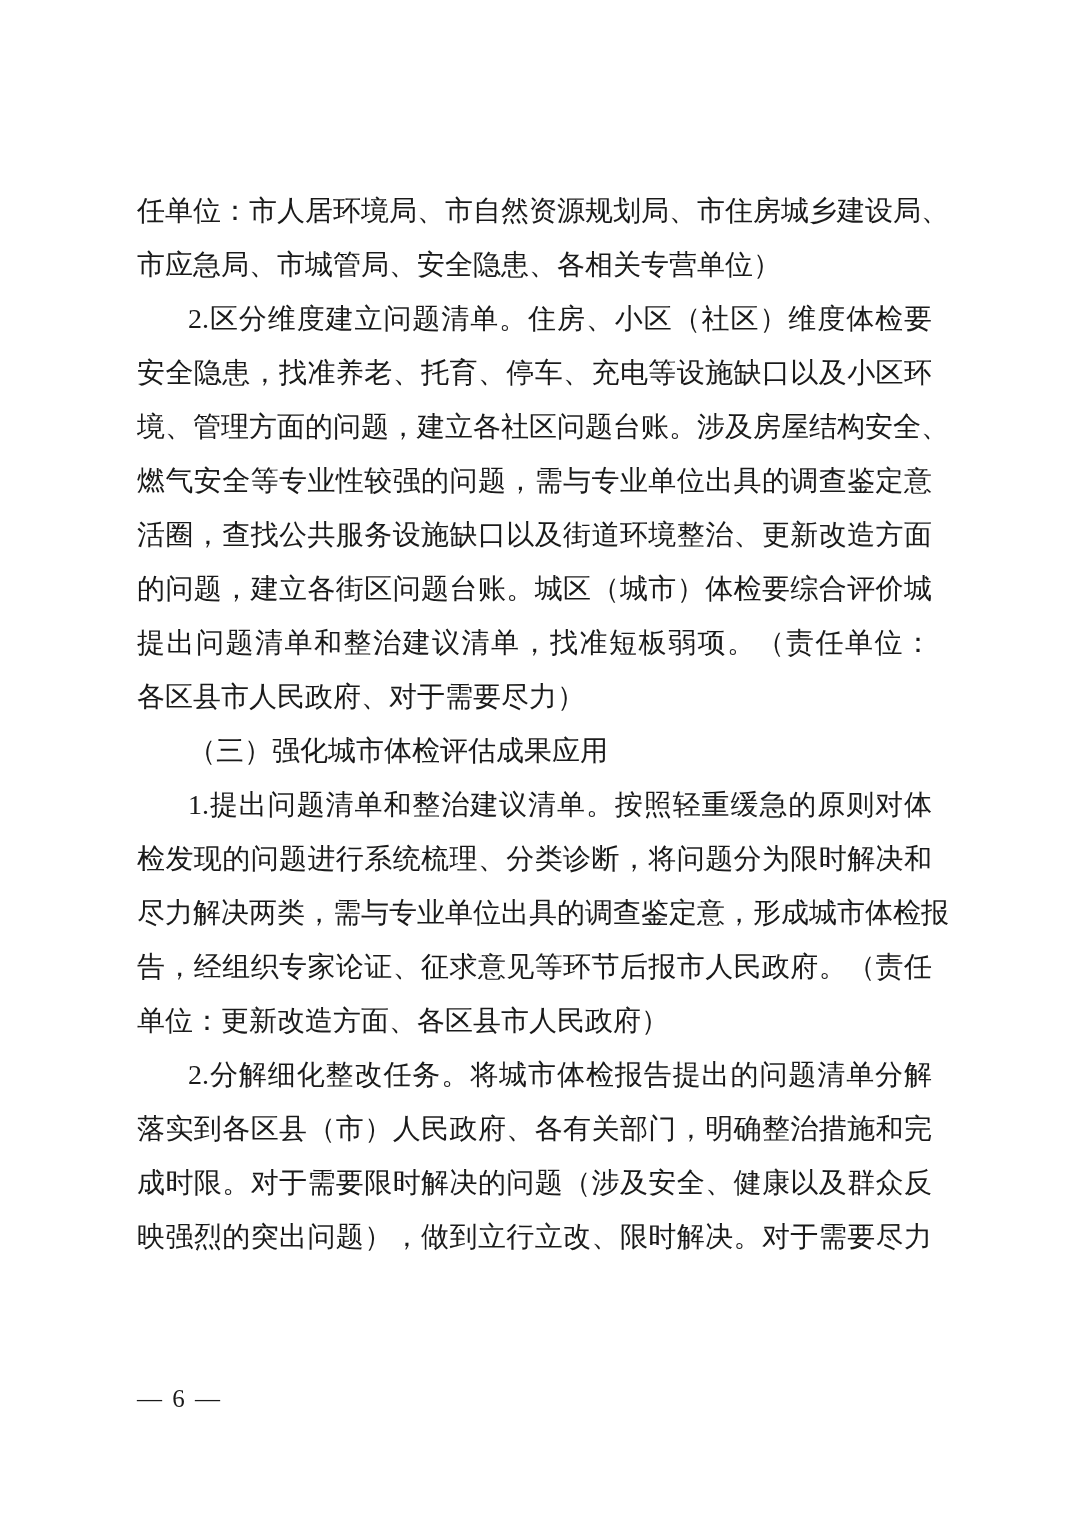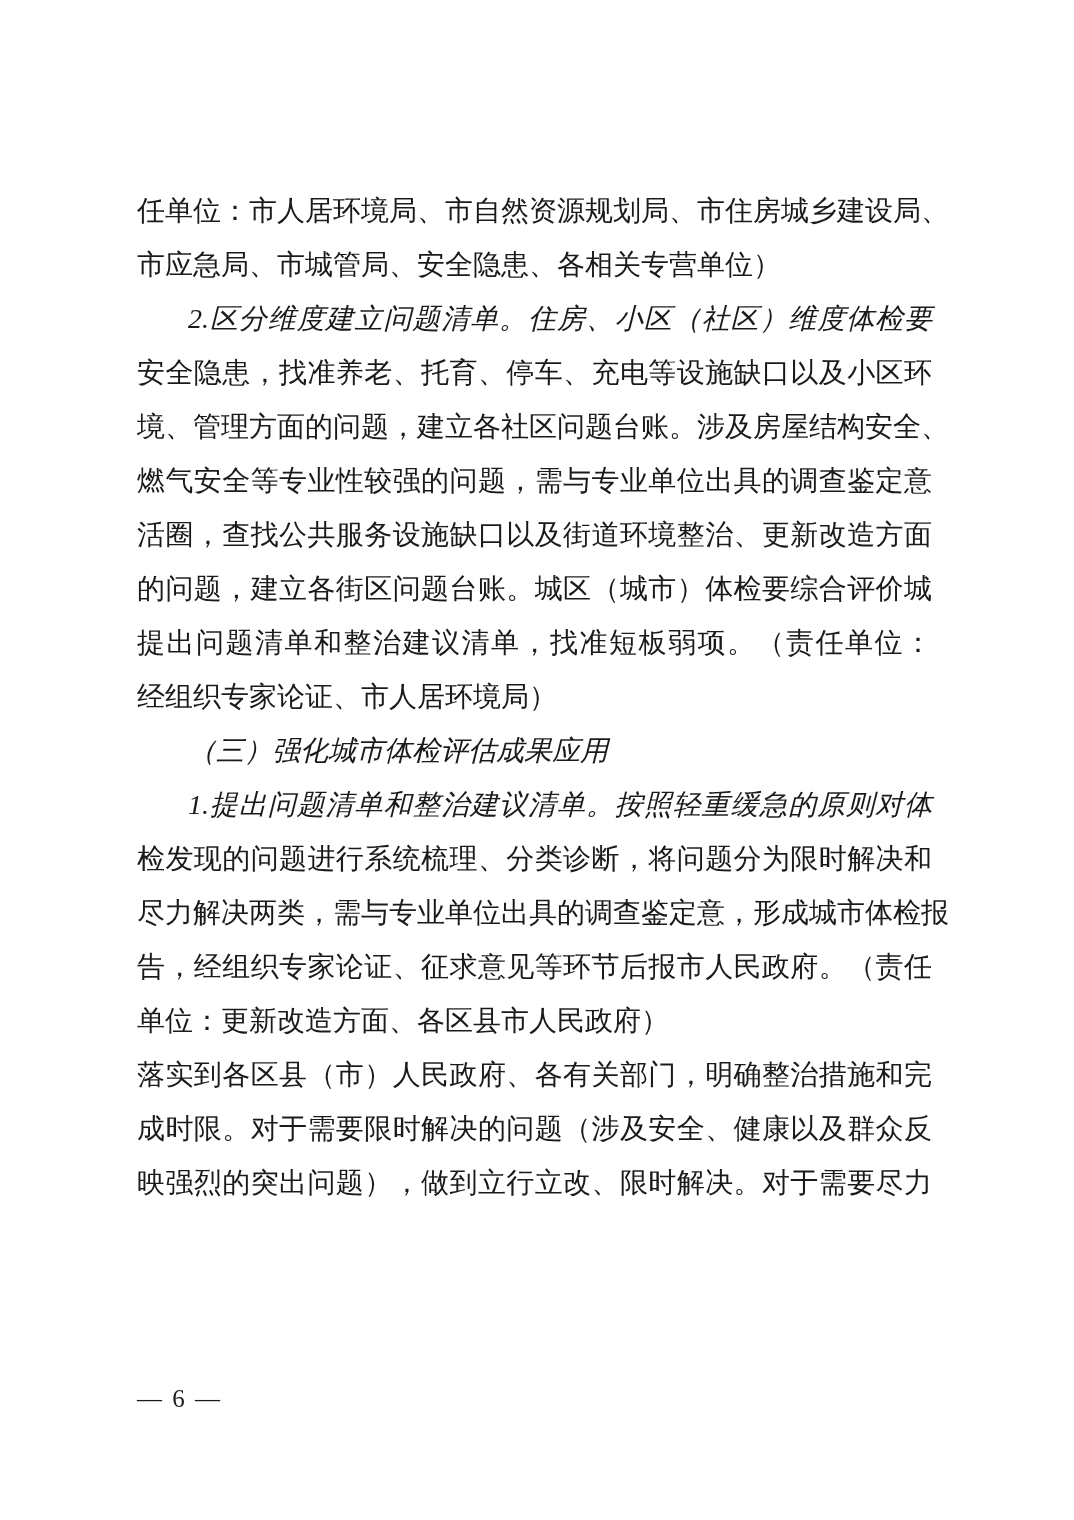--- a/index.html
+++ b/index.html
@@ -33,21 +33,20 @@
     line-height: 54px;
     font-size: 28px;
     white-space: nowrap;
     text-align: justify;
     text-align-last: justify;
     text-justify: inter-character;
     letter-spacing: 0;
   }
   .line.indent {
     text-indent: 51px;
-    font-style: italic;
   }
   .line.para-end {
     text-align-last: left;
     white-space: normal;
   }
   .footer {
     position: absolute;
     left: 137px;
     top: 1372px;
     height: 54px;
@@ -64,25 +63,26 @@
   <div class="body-text">
       <div class="line">任单位：市人居环境局、市自然资源规划局、市住房城乡建设局、</div>
       <div class="line para-end">市应急局、市城管局、安全隐患、各相关专营单位）</div>
       <div class="line indent">2.区分维度建立问题清单。住房、小区（社区）维度体检要</div>
       <div class="line">安全隐患，找准养老、托育、停车、充电等设施缺口以及小区环</div>
       <div class="line">境、管理方面的问题，建立各社区问题台账。涉及房屋结构安全、</div>
       <div class="line">燃气安全等专业性较强的问题，需与专业单位出具的调查鉴定意</div>
       <div class="line">活圈，查找公共服务设施缺口以及街道环境整治、更新改造方面</div>
       <div class="line">的问题，建立各街区问题台账。城区（城市）体检要综合评价城</div>
       <div class="line">提出问题清单和整治建议清单，找准短板弱项。（责任单位：</div>
-      <div class="line para-end">经组织专家论证、市人居环境局）</div>
+      <div class="line para-end">各区县市人民政府、对于需要尽力）</div>
       <div class="line indent para-end">（三）强化城市体检评估成果应用</div>
       <div class="line indent">1.提出问题清单和整治建议清单。按照轻重缓急的原则对体</div>
       <div class="line">检发现的问题进行系统梳理、分类诊断，将问题分为限时解决和</div>
       <div class="line">尽力解决两类，需与专业单位出具的调查鉴定意，形成城市体检报</div>
       <div class="line">告，经组织专家论证、征求意见等环节后报市人民政府。（责任</div>
       <div class="line para-end">单位：更新改造方面、各区县市人民政府）</div>
+      <div class="line indent">2.分解细化整改任务。将城市体检报告提出的问题清单分解</div>
       <div class="line">落实到各区县（市）人民政府、各有关部门，明确整治措施和完</div>
       <div class="line">成时限。对于需要限时解决的问题（涉及安全、健康以及群众反</div>
       <div class="line">映强烈的突出问题），做到立行立改、限时解决。对于需要尽力</div>
     </div>
   <div class="footer">— 6 —</div>
 </div>
 
 </body></html>

